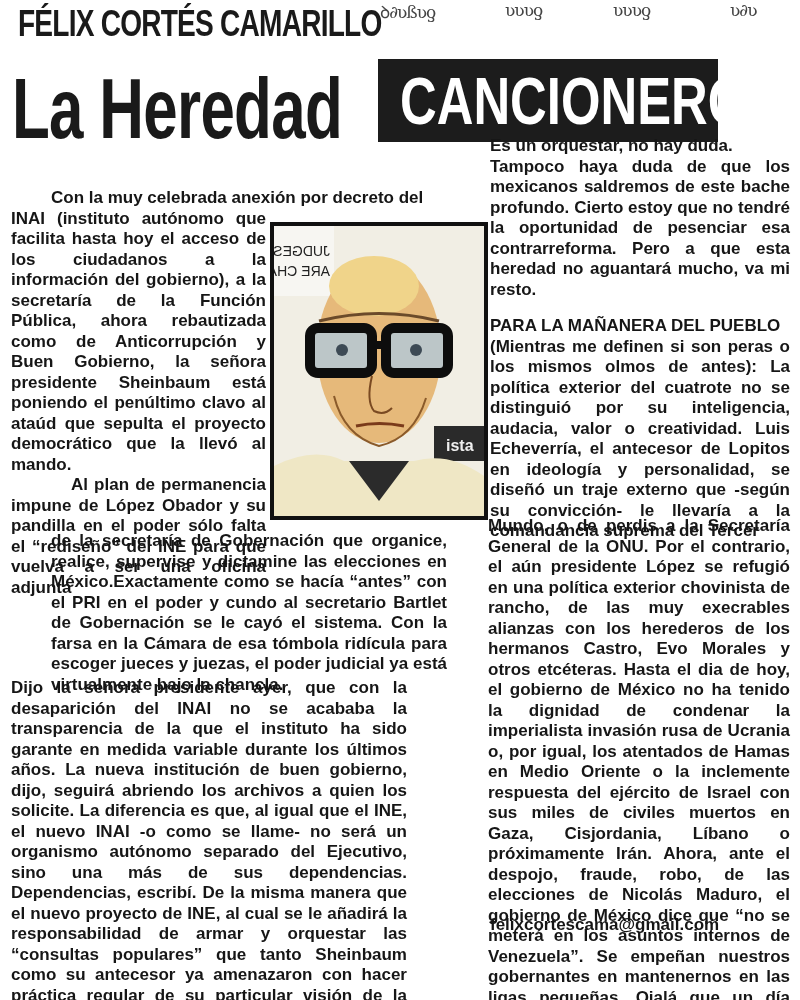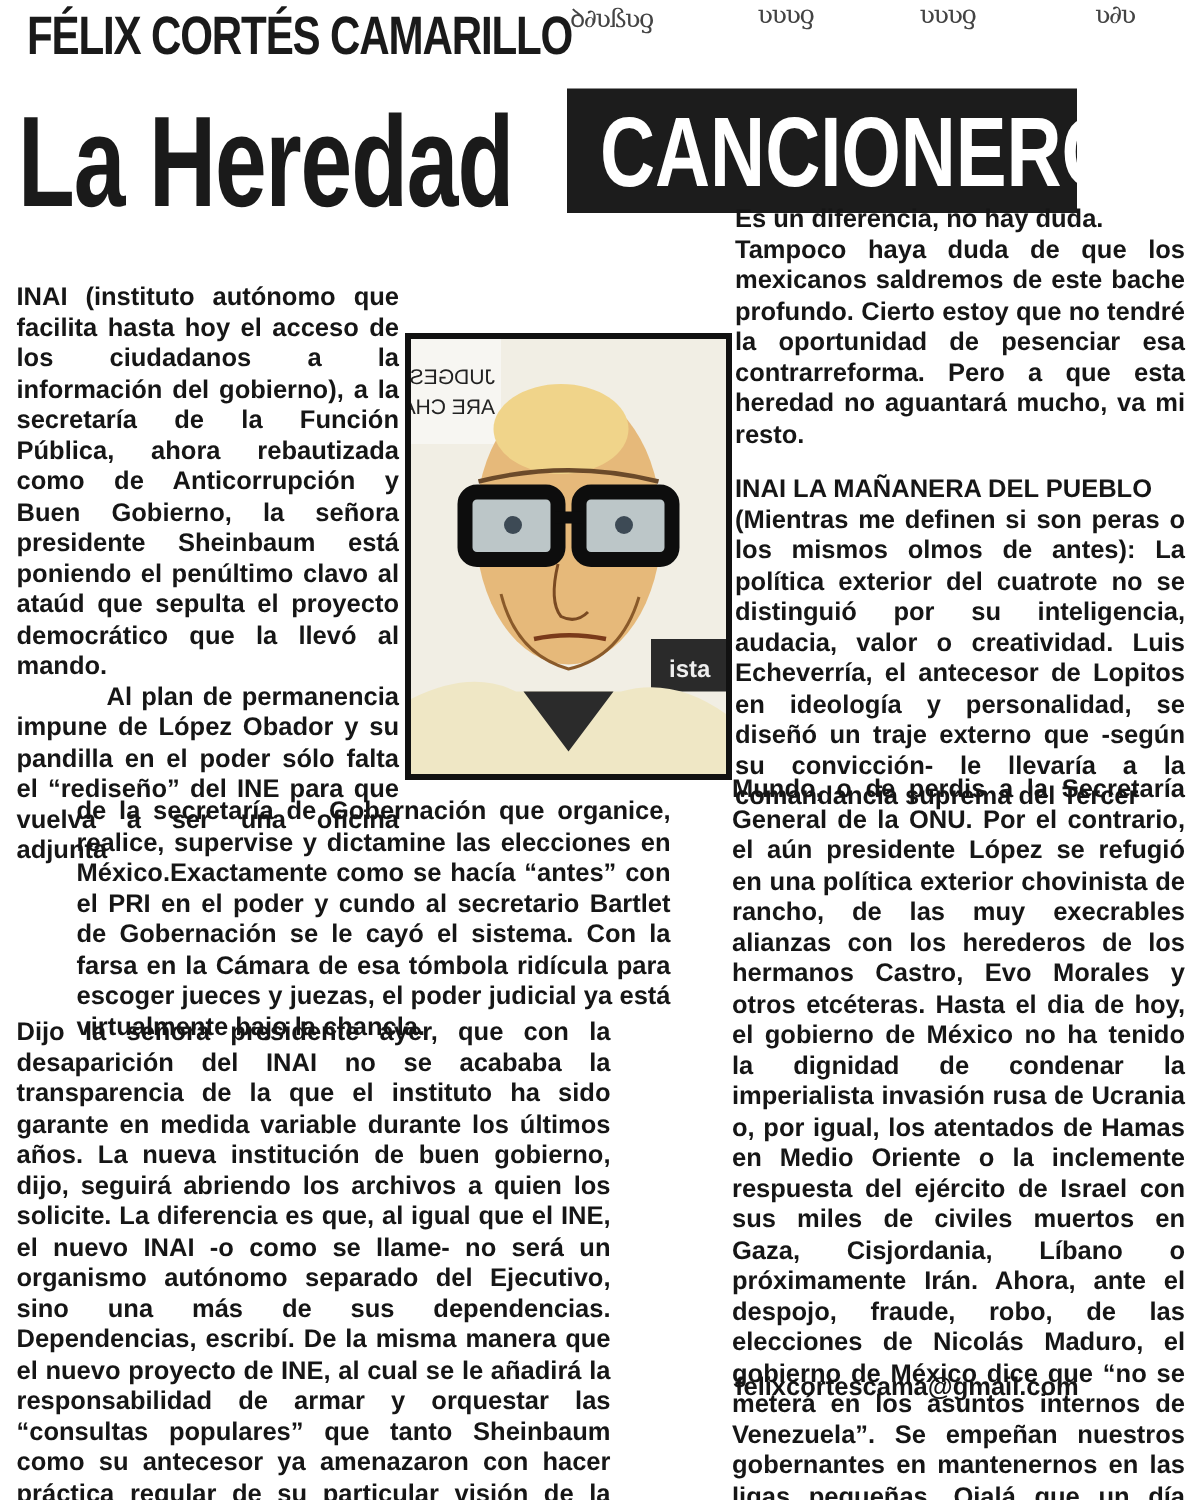--- a/index.html
+++ b/index.html
@@ -62,39 +62,40 @@
     <rect x="96" y="115" width="18" height="8" fill="#0d0d0d"></rect>
     <circle cx="68" cy="124" r="6" fill="#3d4a55"></circle>
     <circle cx="142" cy="124" r="6" fill="#3d4a55"></circle>
     <path d="M98 150 Q92 175 100 185 Q110 190 118 182" stroke="#7a4a22" stroke-width="2" fill="none"></path>
     <path d="M82 200 Q105 195 130 200" stroke="#7a3a1a" stroke-width="3" fill="none"></path>
     <path d="M60 170 Q70 210 105 220 Q140 212 152 172" stroke="#8a5a2a" stroke-width="2" fill="none"></path>
   </svg>
 </div>
 
 <div class="txt col1a">
+  <p class="lead-indent" style="text-align:left;white-space:nowrap;">Con la muy celebrada anexión por decreto del</p>
   <p>INAI (instituto autónomo que facilita hasta hoy el acceso de los ciudadanos a la información del gobierno), a la secretaría de la Función Pública, ahora rebautizada como de Anticorrupción y Buen Gobierno, la señora presidente Sheinbaum está poniendo el penúltimo clavo al ataúd que sepulta el proyecto democrático que la llevó al mando.</p>
   <p class="para-indent">Al plan de permanencia impune de López Obador y su pandilla en el poder sólo falta el “rediseño” del INE para que vuelva a ser una oficina adjunta</p>
 </div>
 
 <div class="txt col1b">
   <p>de la secretaría de Gobernación que organice, realice, supervise y dictamine las elecciones en México.Exactamente como se hacía “antes” con el PRI en el poder y cundo al secretario Bartlet de Gobernación se le cayó el sistema. Con la farsa en la Cámara de esa tómbola ridícula para escoger jueces y juezas, el poder judicial ya está virtualmente bajo la chancla.</p>
 </div>
 
 <div class="txt col1c">
   <p>Dijo la señora presidente ayer, que con la desaparición del INAI no se acababa la transparencia de la que el instituto ha sido garante en medida variable durante los últimos años. La nueva institución de buen gobierno, dijo, seguirá abriendo los archivos a quien los solicite. La diferencia es que, al igual que el INE, el nuevo INAI -o como se llame- no será un organismo autónomo separado del Ejecutivo, sino una más de sus dependencias. Dependencias, escribí. De la misma manera que el nuevo proyecto de INE, al cual se le añadirá la responsabilidad de armar y orquestar las “consultas populares” que tanto Sheinbaum como su antecesor ya amenazaron con hacer práctica regular de su particular visión de la democracia, dependerá de la voluntad e instrucciones de Palacio Nacional.</p>
 </div>
 
 <div class="txt col2a">
-  <p>Es un diferencia, no hay duda.</p>
+  <p>Es un orquestar, no hay duda.</p>
   <p>Tampoco haya duda de que los mexicanos saldremos de este bache profundo. Cierto estoy que no tendré la oportunidad de pesenciar esa contrarreforma. Pero a que esta heredad no aguantará mucho, va mi resto.</p>
 </div>
 
 <div class="txt col2b">
-  <p style="text-align:left">INAI LA MAÑANERA DEL PUEBLO</p>
+  <p style="text-align:left">PARA LA MAÑANERA DEL PUEBLO</p>
   <p>(Mientras me definen si son peras o los mismos olmos de antes): La política exterior del cuatrote no se distinguió por su inteligencia, audacia, valor o creatividad. Luis Echeverría, el antecesor de Lopitos en ideología y personalidad, se diseñó un traje externo que -según su convicción- le llevaría a la comandancia suprema del Tercer</p>
 </div>
 
 <div class="txt col2c">
   <p>Mundo, o de perdis a la Secretaría General de la ONU. Por el contrario, el aún presidente López se refugió en una política exterior chovinista de rancho, de las muy execrables alianzas con los herederos de los hermanos Castro, Evo Morales y otros etcéteras. Hasta el dia de hoy, el gobierno de México no ha tenido la dignidad de condenar la imperialista invasión rusa de Ucrania o, por igual, los atentados de Hamas en Medio Oriente o la inclemente respuesta del ejército de Israel con sus miles de civiles muertos en Gaza, Cisjordania, Líbano o próximamente Irán. Ahora, ante el despojo, fraude, robo, de las elecciones de Nicolás Maduro, el gobierno de México dice que “no se meterá en los asuntos internos de Venezuela”. Se empeñan nuestros gobernantes en mantenernos en las ligas pequeñas. Ojalá que un día seamos campeones, como los muchachos regiomontanos en Williamsport hace decenios.</p>
 </div>
 
 <a class="email">felixcortescama@gmail.com</a>
 
 </body></html>

